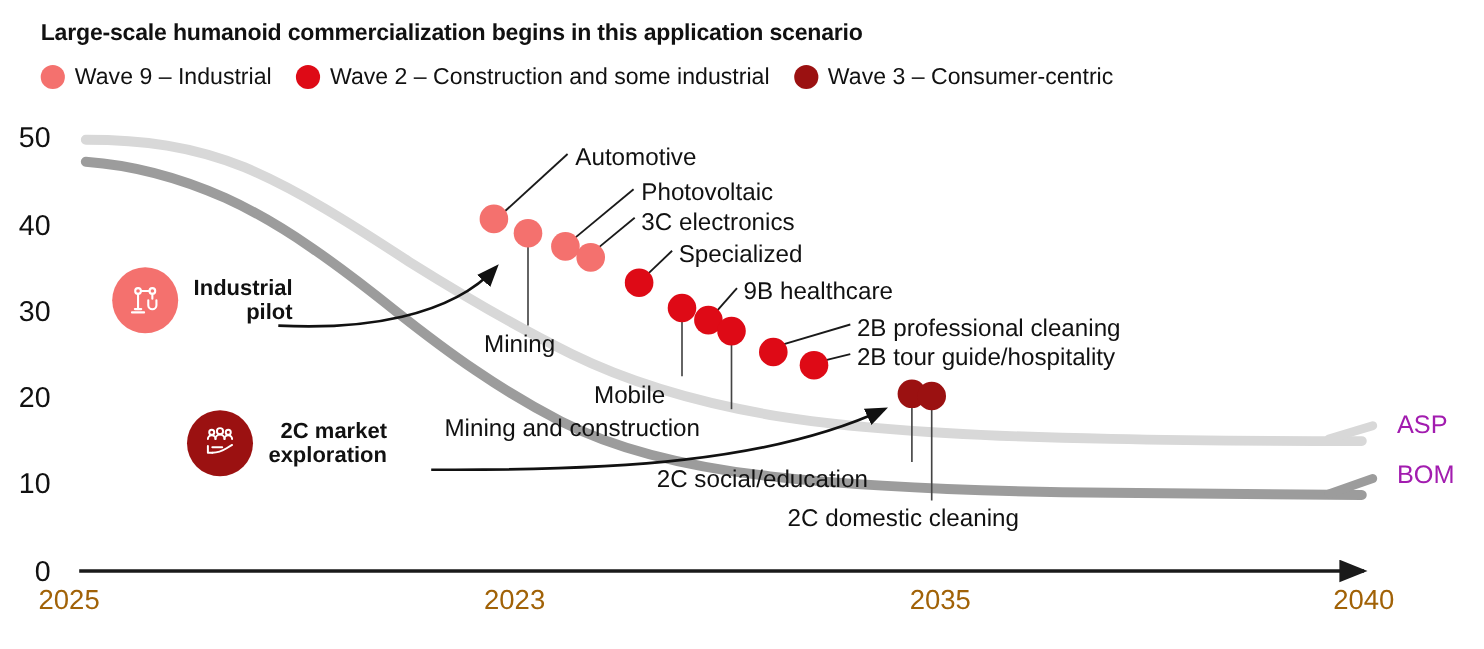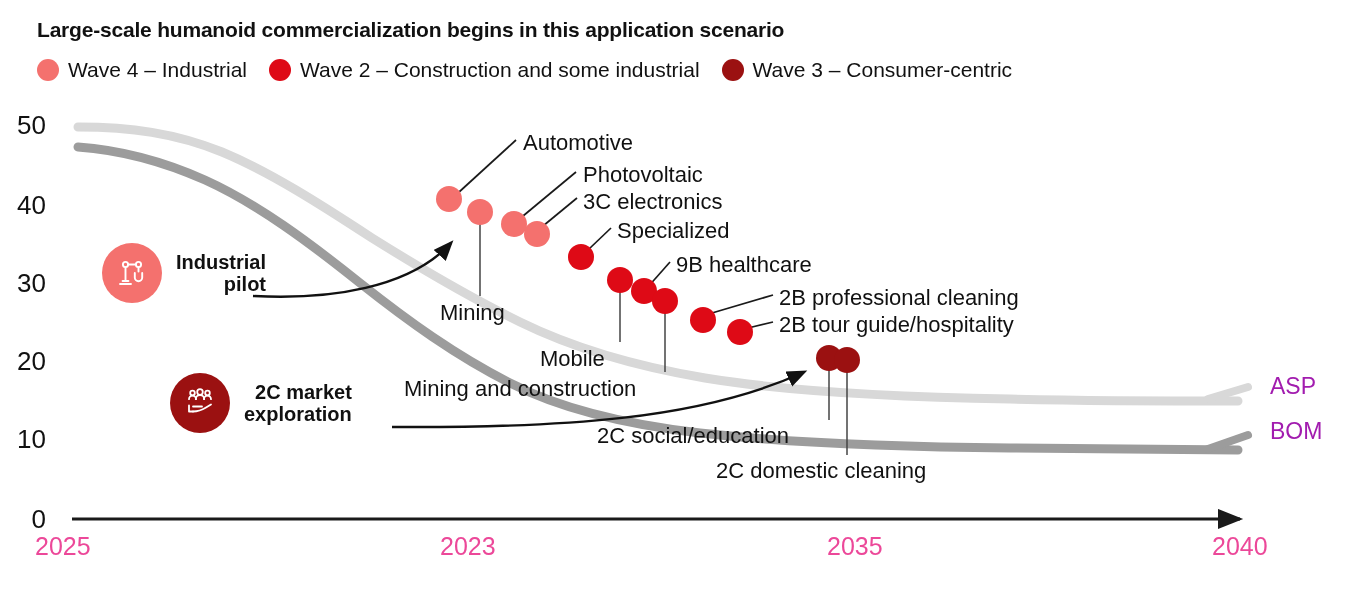--- a/index.html
+++ b/index.html
@@ -11,41 +11,41 @@
          letter-spacing:-0.2px;color:#111;white-space:nowrap;}
 
   .legend{position:absolute;left:37px;top:58px;display:flex;align-items:center;gap:0px;}
   .lg-item{display:flex;align-items:center;margin-right:22px;}
   .lg-dot{width:22px;height:22px;border-radius:50%;display:inline-block;margin-right:9px;}
   .lg-txt{font-size:21px;color:#111;white-space:nowrap;}
 
   svg.plot{position:absolute;left:0;top:0;width:1349px;height:590px;overflow:visible;}
 
   .ytick{position:absolute;font-size:26px;color:#111;text-align:right;width:56px;}
-  .xtick{position:absolute;font-size:25px;color:#ec4899;}
+  .xtick{position:absolute;font-size:25px;color:#a16207;}
 
   .badge{position:absolute;display:flex;align-items:center;}
   .badge-circ{width:60px;height:60px;border-radius:50%;display:flex;
               align-items:center;justify-content:center;flex:0 0 60px;}
   .badge-lbl{font-size:20px;font-weight:bold;line-height:1.12;margin-left:14px;color:#111;text-align:right;}
 
   .callout{position:absolute;font-size:22px;color:#111;white-space:nowrap;line-height:1;}
   .endlbl{position:absolute;font-size:23px;color:#a21caf;white-space:nowrap;margin-left:12px;}
 </style>
 </head>
 <body>
 
 <div id="stage">
 
   <div class="title">Large-scale humanoid commercialization begins in this application scenario</div>
 
   <div class="legend">
     <div class="lg-item">
       <span class="lg-dot" style="background:#F4716E"></span>
-      <span class="lg-txt">Wave 4 – Industrial</span>
+      <span class="lg-txt">Wave 9 – Industrial</span>
     </div>
     <div class="lg-item">
       <span class="lg-dot" style="background:#DE0A16"></span>
       <span class="lg-txt">Wave 2 – Construction and some industrial</span>
     </div>
     <div class="lg-item">
       <span class="lg-dot" style="background:#9B1111"></span>
       <span class="lg-txt">Wave 3 – Consumer-centric</span>
     </div>
   </div>

